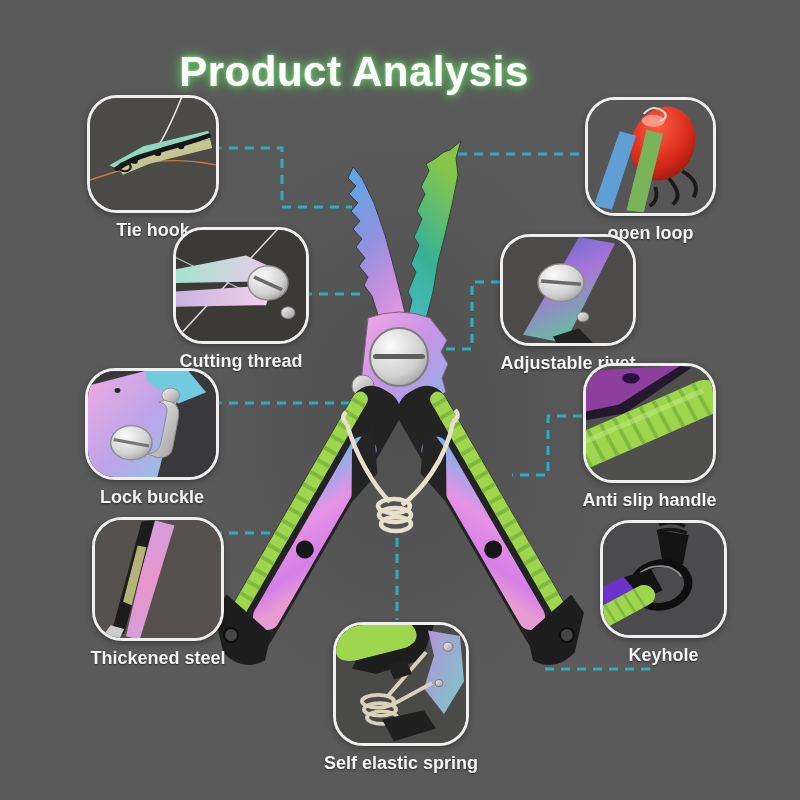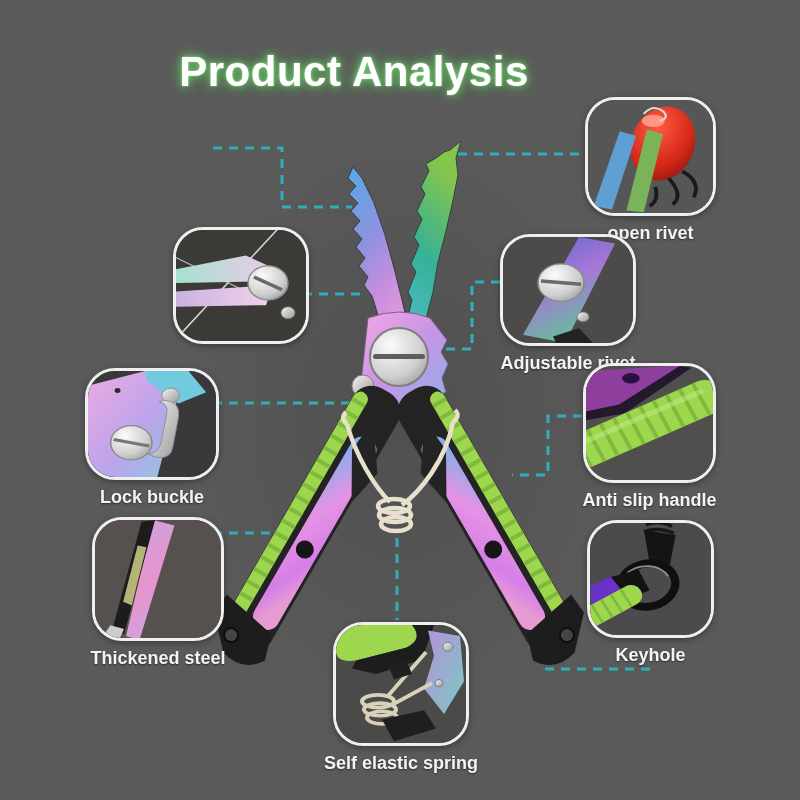--- a/index.html
+++ b/index.html
@@ -134,41 +134,58 @@
         <path d="M453,422 Q461,416 455,410"></path>
         <path d="M347,424 C356,456 374,486 390,502"></path>
         <path d="M453,422 C446,460 420,492 402,505"></path>
         <ellipse cx="394" cy="506" rx="16" ry="7"></ellipse>
         <ellipse cx="395" cy="515" rx="16" ry="7"></ellipse>
         <ellipse cx="396" cy="524" rx="15" ry="7"></ellipse>
       </g>
     </g>
   </svg>
 
+  <div class="callout" style="left:87px;top:95px;">
+    <div class="photo" style="width:126px;height:112px;">
+      <svg viewBox="0 0 130 130" preserveAspectRatio="none">
+        <rect width="130" height="130" fill="#4b4a47"></rect>
+        <path d="M95,-2 Q80,40 68,60" stroke="#e8e8e8" stroke-width="1.6" fill="none"></path>
+        <path d="M-2,96 Q40,80 66,74 Q95,70 132,78" stroke="#c87b42" stroke-width="1.6" fill="none"></path>
+        <polygon points="20,78 55,56 122,38 124,48 58,64 30,83" fill="#8fd8c0"></polygon>
+        <polygon points="30,83 58,64 124,48 126,58 62,76 34,89" fill="#c6c695"></polygon>
+        <path d="M28,82 Q44,70 58,66 Q80,58 100,52 Q112,48 122,44" stroke="#161616" stroke-width="5.5" fill="none" stroke-linecap="round"></path>
+        <circle cx="46" cy="73" r="3.4" fill="#161616"></circle>
+          <circle cx="70" cy="64" r="3.4" fill="#161616"></circle>
+        <circle cx="94" cy="56" r="3.4" fill="#161616"></circle>
+        <ellipse cx="36" cy="80" rx="6" ry="5" stroke="#232323" stroke-width="2.5" fill="none"></ellipse>
+      </svg>
+    </div>
+    <div class="label">Tie hook</div>
+  </div>
 
   <div class="callout" style="left:585px;top:97px;">
     <div class="photo" style="width:125px;height:113px;">
       <svg viewBox="0 0 130 130" preserveAspectRatio="none">
         <defs>
             <radialGradient id="gLure" cx="0.35" cy="0.3" r="0.9">
           <stop offset="0" stop-color="#ff5a40"></stop>
               <stop offset="0.6" stop-color="#d42818"></stop>
               <stop offset="1" stop-color="#7e120c"></stop>
         </radialGradient>
           </defs>
         <rect width="130" height="130" fill="#565656"></rect>
         <ellipse cx="78" cy="50" rx="33" ry="43" fill="url(#gLure)" transform="rotate(14 78 50)"></ellipse>
         <ellipse cx="68" cy="24" rx="12" ry="7" fill="#ffb0a0" opacity="0.75"></ellipse>
         <path d="M58,16 q10,-12 20,-3 q7,7 -3,11" stroke="#d8d8d8" stroke-width="2.4" fill="none"></path>
         <polygon points="6,122 33,36 50,41 25,126" fill="#5f9fd4"></polygon>
         <polygon points="40,127 61,34 78,39 58,129" fill="#79b35a"></polygon>
         <path d="M84,90 q16,20 4,30 M98,82 q20,12 12,30 M70,100 q4,16 -6,22" stroke="#1a1a1a" stroke-width="4" fill="none"></path>
       </svg>
     </div>
-    <div class="label">open rivet</div>
+    <div class="label">open loop</div>
   </div>
 
   <div class="callout" style="left:173px;top:227px;">
     <div class="photo" style="width:130px;height:111px;">
       <svg viewBox="0 0 130 130" preserveAspectRatio="none">
         <defs>
           <linearGradient id="gCt1" x1="0" y1="0" x2="1" y2="0">
             <stop offset="0" stop-color="#a4e2ce"></stop>
               <stop offset="1" stop-color="#eccaea"></stop>
             </linearGradient>
@@ -180,20 +197,21 @@
         <rect width="130" height="130" fill="#3c3a36"></rect>
         <line x1="104" y1="-4" x2="6" y2="120" stroke="#d8d8d8" stroke-width="1.6"></line>
         <line x1="-4" y1="30" x2="70" y2="72" stroke="#bcbcbc" stroke-width="1.2"></line>
         <polygon points="0,46 70,30 96,44 92,60 0,62" fill="url(#gCt1)"></polygon>
         <polygon points="0,72 80,66 94,74 90,88 0,90" fill="url(#gCt2)"></polygon>
         <circle cx="92" cy="62" r="20" fill="url(#gScrew)" stroke="#8a8a8a" stroke-width="1.5"></circle>
         <line x1="78" y1="55" x2="106" y2="70" stroke="#6a6a6a" stroke-width="4"></line>
         <circle cx="112" cy="97" r="7" fill="url(#gSilver)" stroke="#777"></circle>
       </svg>
     </div>
+    <div class="label">Cutting thread</div>
   </div>
 
   <div class="callout" style="left:500px;top:234px;">
     <div class="photo" style="width:130px;height:106px;">
       <svg viewBox="0 0 130 130" preserveAspectRatio="none">
         <defs>
             <linearGradient id="gAr" x1="0" y1="0" x2="0.4" y2="1">
           <stop offset="0" stop-color="#5868c8"></stop>
               <stop offset="0.5" stop-color="#a875d8"></stop>
               <stop offset="1" stop-color="#62c09a"></stop>
@@ -261,21 +279,21 @@
         <rect width="130" height="130" fill="#56504f"></rect>
         <polygon points="60,0 82,6 46,132 32,128" fill="url(#gTs)"></polygon>
         <polygon points="48,2 62,0 30,126 18,120" fill="#1c1c1c"></polygon>
         <polygon points="44,28 53,30 38,94 29,90" fill="#b4b478"></polygon>
         <polygon points="16,116 30,120 24,134 8,128" fill="#cccccc"></polygon>
       </svg>
     </div>
     <div class="label">Thickened steel</div>
   </div>
 
-  <div class="callout" style="left:587px;top:520px;">
+  <div class="callout" style="left:600px;top:520px;">
     <div class="photo" style="width:121px;height:112px;">
       <svg viewBox="0 0 130 130" preserveAspectRatio="none">
         <rect width="130" height="130" fill="#4b4b4d"></rect>
         <path d="M60,2 q15,-6 28,2 M58,10 q17,-6 32,2" stroke="#161616" stroke-width="4" fill="none"></path>
         <path d="M58,8 L92,14 L86,48 L64,46 Z" fill="#141414"></path>
         <ellipse cx="62" cy="72" rx="30" ry="25" stroke="#0f0f0f" stroke-width="9" fill="none" transform="rotate(-15 62 72)"></ellipse>
         <path d="M40,58 a28,24 -15 0 1 44,4" stroke="#8d8d8d" stroke-width="2" fill="none"></path>
         <polygon points="18,64 52,54 64,78 34,92" fill="#131313"></polygon>
         <polygon points="0,74 22,62 34,78 2,98" fill="#6a32c8"></polygon>
         <path d="M-4,112 L44,84" stroke="#9ed64e" stroke-width="24" stroke-linecap="round" fill="none"></path>

